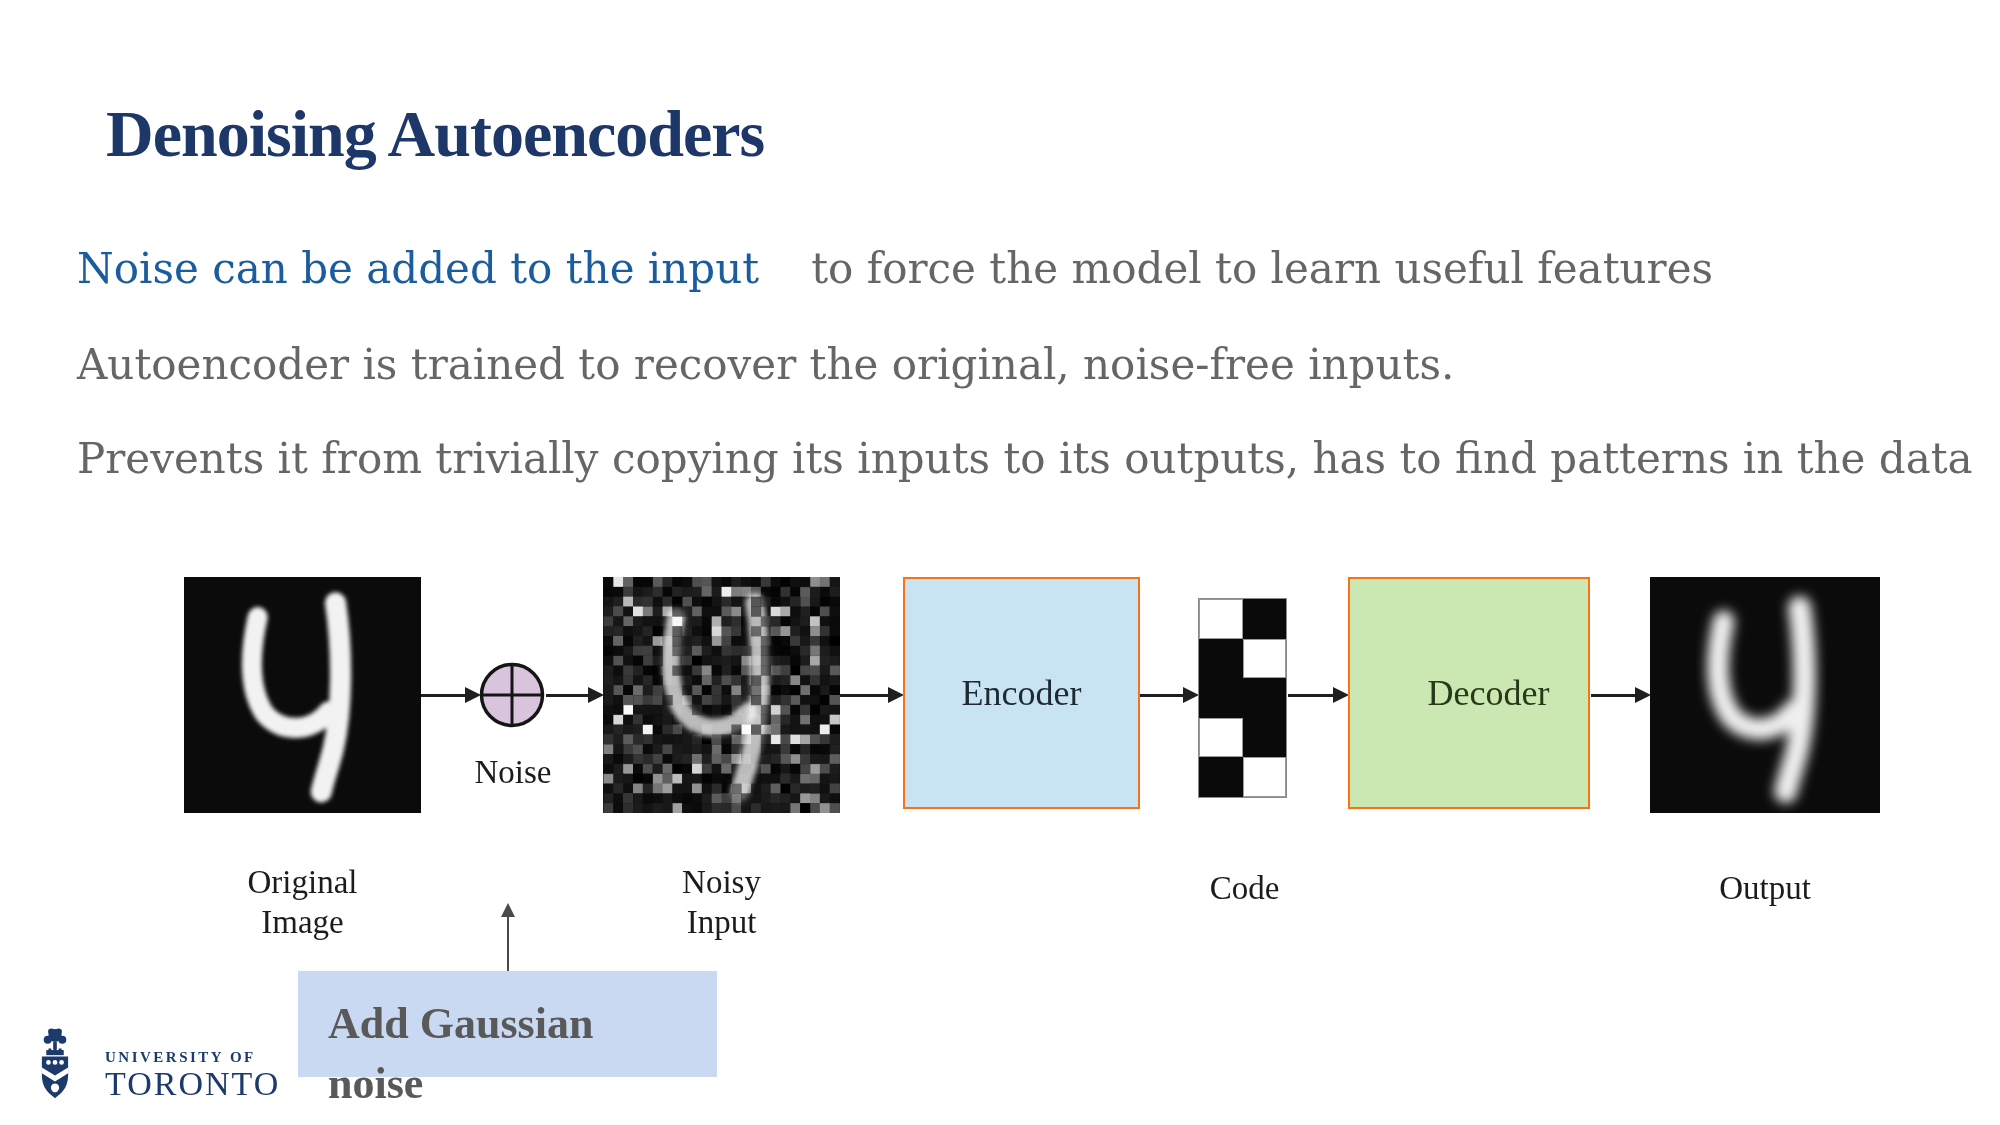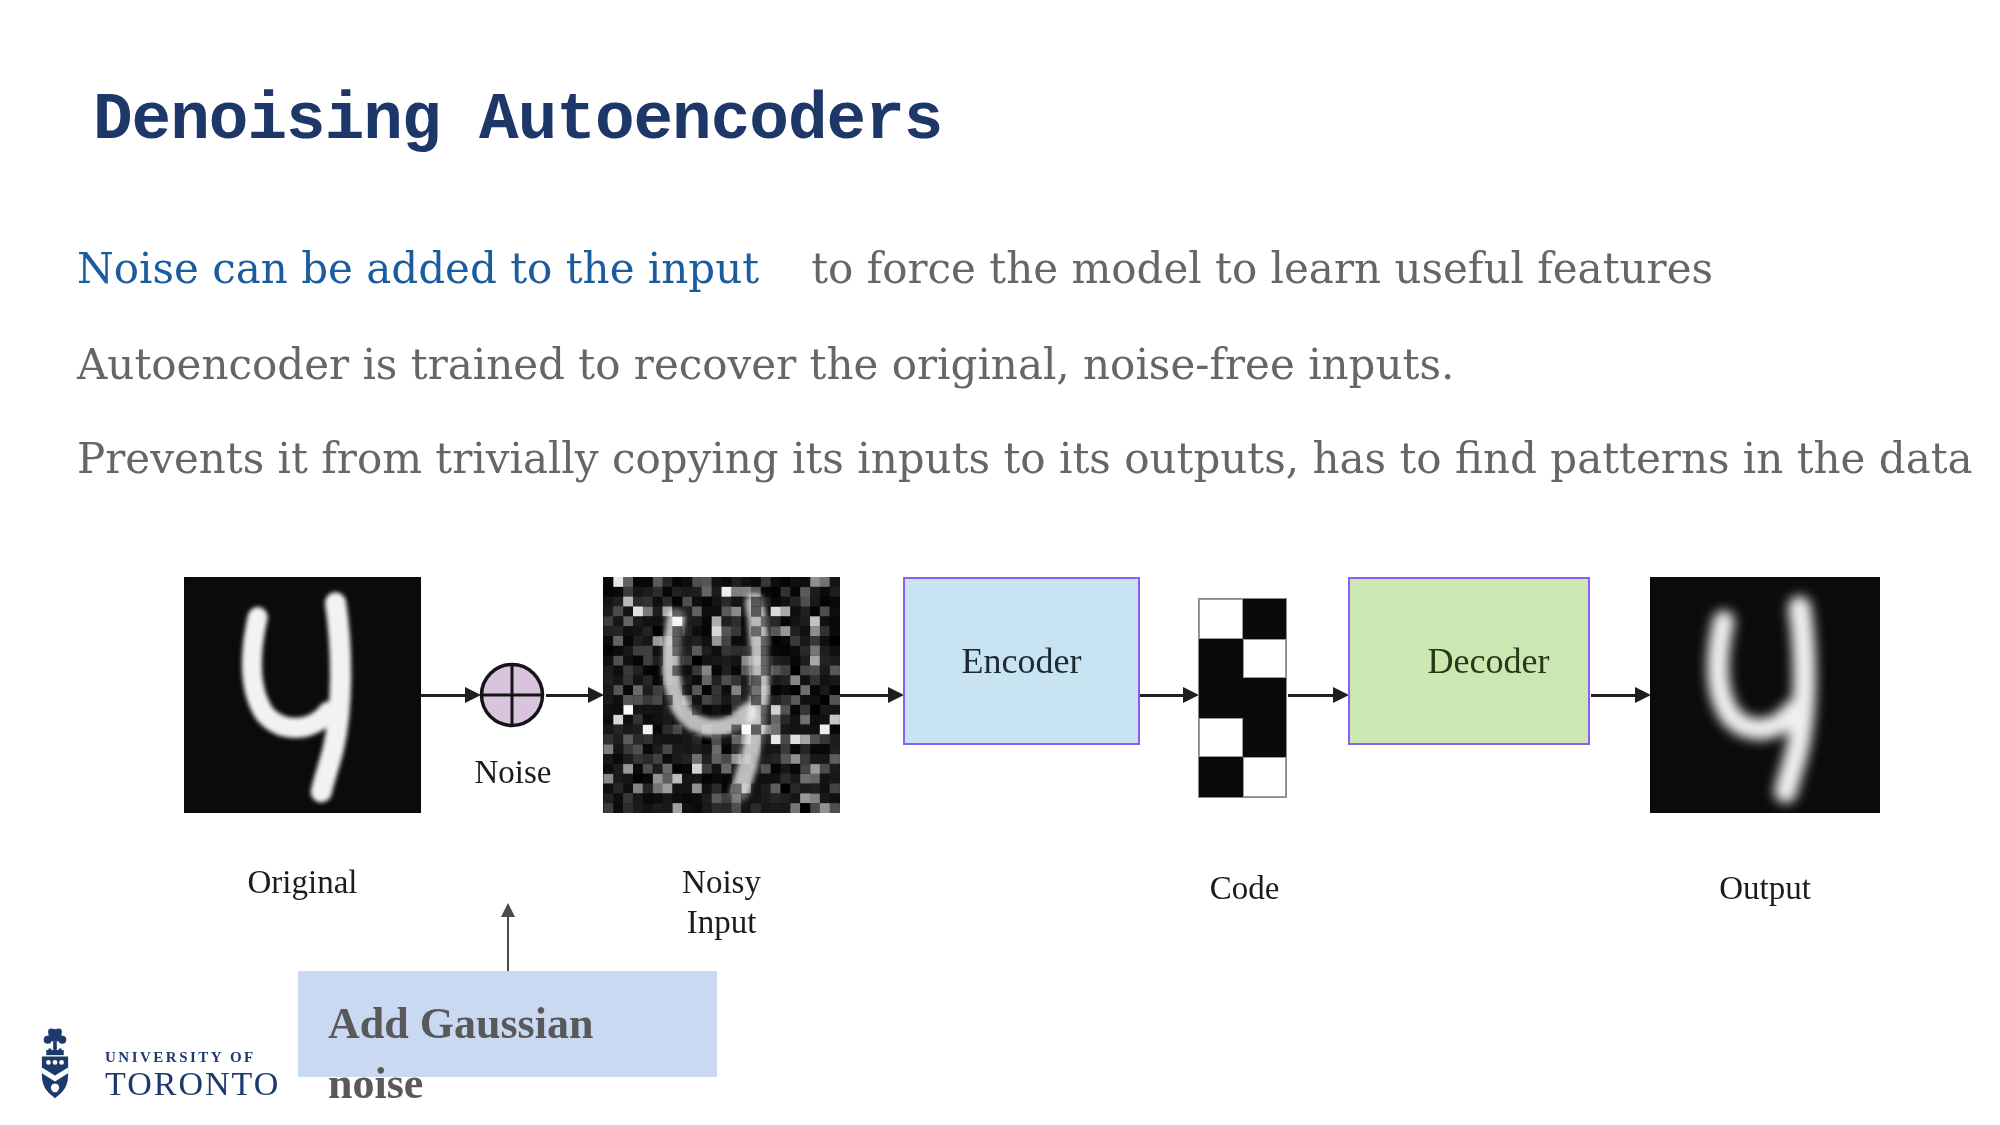--- a/index.html
+++ b/index.html
@@ -6,22 +6,22 @@
   .slide{
     position:relative;
     width:2000px;height:1125px;
     background:#ffffff;
     overflow:hidden;
     font-family:"Liberation Serif", serif;
   }
   
   .title{
     position:absolute;left:90px;top:80px;
-    margin:3px;
-    font-family:Liberation Mono, monospace;
+    margin:16px;
+    font-family:Liberation Serif, serif;
     font-weight:700;
     font-size:66px;
     letter-spacing:-1px;
     color:var(--c-title,#1c3768);
   }
   .bodyline{
     position:absolute;left:77px;margin:0;
     font-family:"DejaVu Serif", serif;
     font-size:42px;
     color:var(--c-body,#666);
@@ -39,22 +39,22 @@
   .diagram{position:absolute;left:0;top:0;width:2000px;height:1125px;}
   .img-box{
     position:absolute;top:577px;width:237px;height:236px;
     background:#0b0b0b;overflow:hidden;
   }
   .img-box svg{display:block;width:100%;height:100%;}
   .box-orig{left:184px;}
   .box-noisy{left:603px;}
   .box-out{left:1650px;width:230px;}
   .proc-box{
-    position:absolute;top:577px;height:168px;
-    border:2px solid #8b5cf6;
+    position:absolute;top:577px;height:232px;
+    border:2px solid #f97316;
     display:flex;align-items:center;justify-content:center;
     box-sizing:border-box;
   }
   .enc{left:903px;width:237px;background:var(--c-encoder_fill,#c8e4f3);}
   .dec{left:1348px;width:242px;background:var(--c-decoder_fill,#cbe7b2);padding-left:39px;}
   .proc-box span{
     font-family:"Liberation Serif", serif;
     font-size:36px;color:#1e2a33;
   }
   .dec span{color:#283818;}
@@ -1001,20 +1001,21 @@
         <rect x="0" y="0" width="100" height="100" fill="#0b0b0b"></rect>
         <g filter="url(#b3)" fill="none" stroke="#efefef" stroke-linecap="round">
           <path d="M 32 18 C 28 36, 29 50, 35 59 C 43 68, 56 66, 62 57" stroke-width="9.5"></path>
           <path d="M 65 12 C 68 32, 68 57, 64 74 C 62 82, 60 87, 59 92" stroke-width="10"></path>
         </g>
       </svg>
     </div>
 
     <div class="dlabel lab-orig">
       <div>Original</div>
+      <div>Image</div>
     </div>
     <div class="dlabel lab-code">Code</div>
     <div class="dlabel lab-noisy">
       <div>Noisy</div>
       <div>Input</div>
     </div>
     <div class="dlabel lab-out">Output</div>
 
     <div class="v-arrow">
         <i class="vhead"></i>

